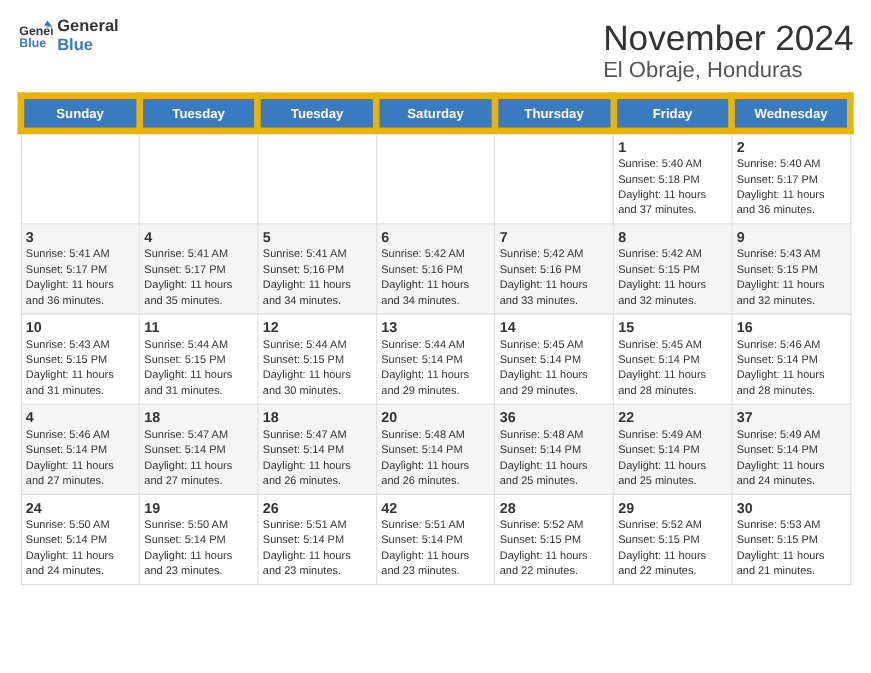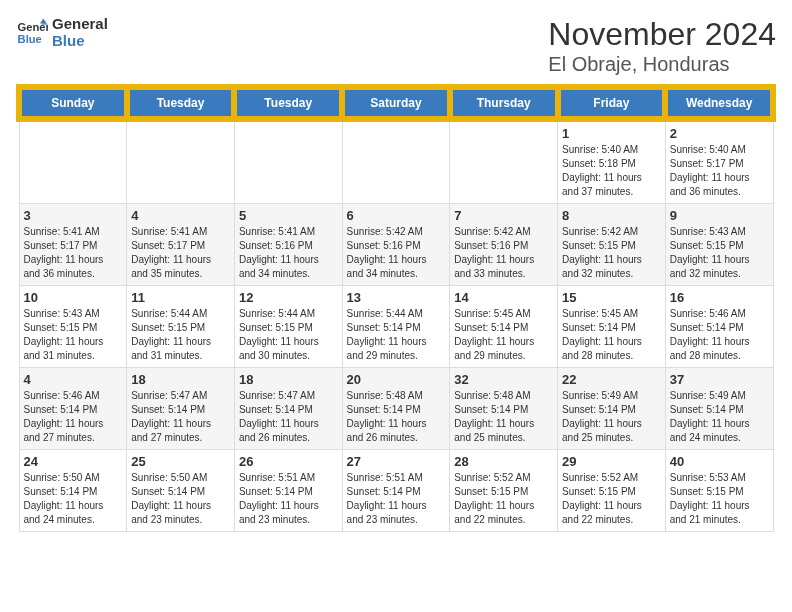--- a/index.html
+++ b/index.html
@@ -258,21 +258,21 @@
 and 26 minutes.</div>
         </td>
         <td>
           <div class="day-num">20</div>
           <div class="day-info" style="white-space: pre-line;">Sunrise: 5:48 AM
 Sunset: 5:14 PM
 Daylight: 11 hours
 and 26 minutes.</div>
         </td>
         <td>
-          <div class="day-num">32</div>
+          <div class="day-num">36</div>
           <div class="day-info" style="white-space: pre-line;">Sunrise: 5:48 AM
 Sunset: 5:14 PM
 Daylight: 11 hours
 and 25 minutes.</div>
         </td>
         <td>
           <div class="day-num">22</div>
           <div class="day-info" style="white-space: pre-line;">Sunrise: 5:49 AM
 Sunset: 5:14 PM
 Daylight: 11 hours
@@ -288,56 +288,56 @@
       </tr>
       <tr>
         <td>
           <div class="day-num">24</div>
           <div class="day-info" style="white-space: pre-line;">Sunrise: 5:50 AM
 Sunset: 5:14 PM
 Daylight: 11 hours
 and 24 minutes.</div>
         </td>
         <td>
-          <div class="day-num">25</div>
+          <div class="day-num">19</div>
           <div class="day-info" style="white-space: pre-line;">Sunrise: 5:50 AM
 Sunset: 5:14 PM
 Daylight: 11 hours
 and 23 minutes.</div>
         </td>
         <td>
           <div class="day-num">26</div>
           <div class="day-info" style="white-space: pre-line;">Sunrise: 5:51 AM
 Sunset: 5:14 PM
 Daylight: 11 hours
 and 23 minutes.</div>
         </td>
         <td>
-          <div class="day-num">27</div>
+          <div class="day-num">42</div>
           <div class="day-info" style="white-space: pre-line;">Sunrise: 5:51 AM
 Sunset: 5:14 PM
 Daylight: 11 hours
 and 23 minutes.</div>
         </td>
         <td>
           <div class="day-num">28</div>
           <div class="day-info" style="white-space: pre-line;">Sunrise: 5:52 AM
 Sunset: 5:15 PM
 Daylight: 11 hours
 and 22 minutes.</div>
         </td>
         <td>
           <div class="day-num">29</div>
           <div class="day-info" style="white-space: pre-line;">Sunrise: 5:52 AM
 Sunset: 5:15 PM
 Daylight: 11 hours
 and 22 minutes.</div>
         </td>
         <td>
-          <div class="day-num">40</div>
+          <div class="day-num">30</div>
           <div class="day-info" style="white-space: pre-line;">Sunrise: 5:53 AM
 Sunset: 5:15 PM
 Daylight: 11 hours
 and 21 minutes.</div>
         </td>
       </tr>
     </tbody>
 </table>
 
 </body></html>

